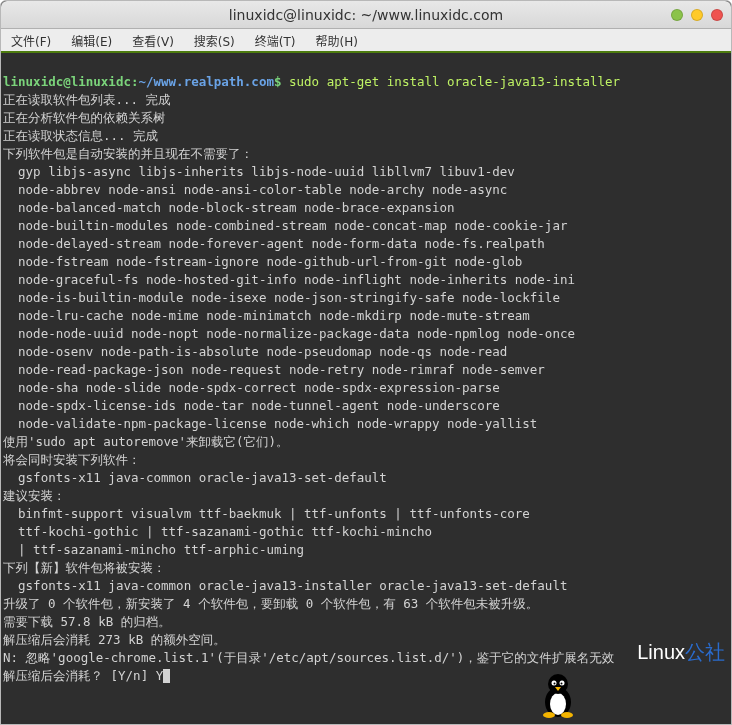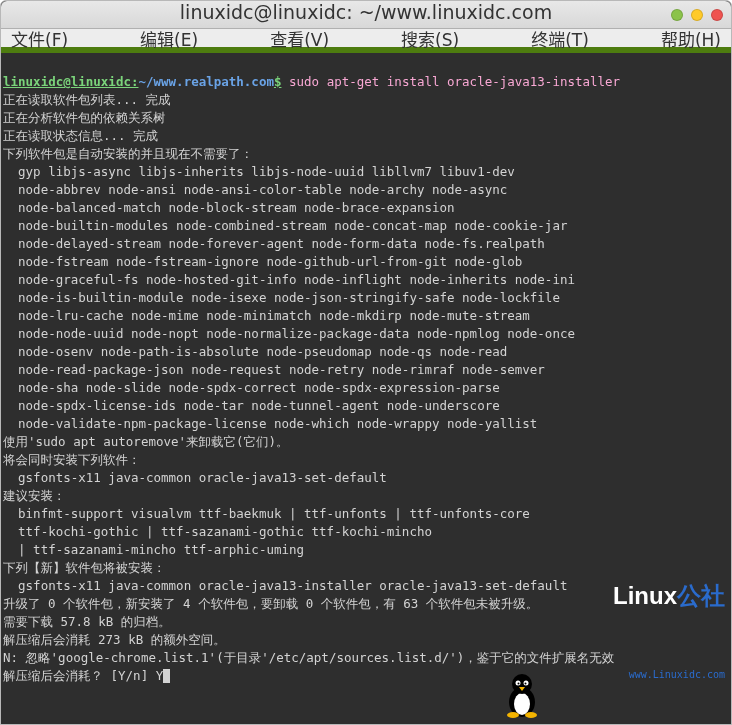--- a/index.html
+++ b/index.html
@@ -17,25 +17,26 @@
     border-radius: 6px 6px 0 0;
     display: flex;
     flex-direction: column;
     background: #2e2e2e;
   }
   .titlebar {
     height: 28px;
     background: linear-gradient(#e8e8e8, #d8d8d8);
     border-bottom: 1px solid #b0b0b0;
     display: flex;
+    align-items: center;
     justify-content: center;
     position: relative;
     border-radius: 6px 6px 0 0;
     color: #333;
-    font-size: 19px;
+    font-size: 14px;
     font-weight: 500;
   }
   .win-controls {
     position: absolute;
     right: 8px;
     top: 50%;
     transform: translateY(-50%);
     display: flex;
     gap: 8px;
   }
@@ -43,26 +44,25 @@
     width: 12px; height: 12px;
     border-radius: 50%;
     border: 1px solid rgba(0,0,0,0.15);
   }
   .btn-min { background: #8bc34a; }
   .btn-max { background: #ffca28; }
   .btn-close { background: #ef5350; }
   .menubar {
     height: 24px;
     background: #ededed;
-    border-bottom: 6px solid #4d7c0f;
+    border-bottom: 2px solid #4d7c0f;
     display: flex;
     align-items: center;
-    font-size: 17px;
+    font-size: 12px;
     color: #333;
-    justify-content: space-between;
   }
   .menu-item {
     padding: 0 10px;
     height: 100%;
     display: flex;
     align-items: center;
     cursor: default;
   }
   .terminal {
     flex: 1;
@@ -70,23 +70,23 @@
     color: #d3d3d3;
     font-family: "DejaVu Sans Mono", "Consolas", monospace;
     font-size: 12.5px;
     line-height: 1.44;
     padding: 2px 4px 2px 2px;
     white-space: pre-wrap;
     word-break: break-all;
     position: relative;
     overflow: hidden;
   }
-  .prompt-user { color: #7bd47b; font-weight: bold; text-decoration: underline; }
+  .prompt-user { color: #7bd47b; font-weight: bold; }
   .prompt-path { color: #6aa3e6; font-weight: bold; }
-  .prompt-cmd  { color: #f9a8d4; }
+  .prompt-cmd  { color: #bef264; }
   .out { color: #d3d3d3; }
   .cursor {
     display: inline-block;
     width: 7px; height: 14px;
     background: #d3d3d3;
     vertical-align: text-bottom;
   }
   .watermark {
     position: absolute;
     right: 6px;
@@ -94,22 +94,22 @@
     display: flex;
     align-items: flex-end;
     gap: 4px;
     pointer-events: none;
   }
   .penguin {
     width: 40px; height: 46px;
   }
   .wm-text {
     font-family: Arial, sans-serif;
-    font-weight: bold;
-    font-size: 24px;
+    font-weight: normal;
+    font-size: 20px;
     line-height: 1;
   }
   .wm-text .lx { color: #ffffff; }
   .wm-text .gs { color: #2a6bcc; }
   .wm-sub { font-size: 10px; color: #2a6bcc; text-align: right; }
 </style>
 </head>
 <body>
 
 <div class="window">
@@ -178,18 +178,17 @@
         <circle cx="16.5" cy="11.5" r="1" fill="#000"></circle>
         <circle cx="23.5" cy="11.5" r="1" fill="#000"></circle>
         <polygon points="17,15 23,15 20,19" fill="#f4b400"></polygon>
         <ellipse cx="11" cy="43" rx="6" ry="3" fill="#f4b400"></ellipse>
         <ellipse cx="29" cy="43" rx="6" ry="3" fill="#f4b400"></ellipse>
       </svg>
       <div>
         <div class="wm-text">
           <span class="lx">Linux</span><span class="gs">公社</span>
         </div>
-        <div class="wm-sub">www.Linuxidc.com</div>
       </div>
     </div>
   </div>
 
 </div>
 
 </body></html>

